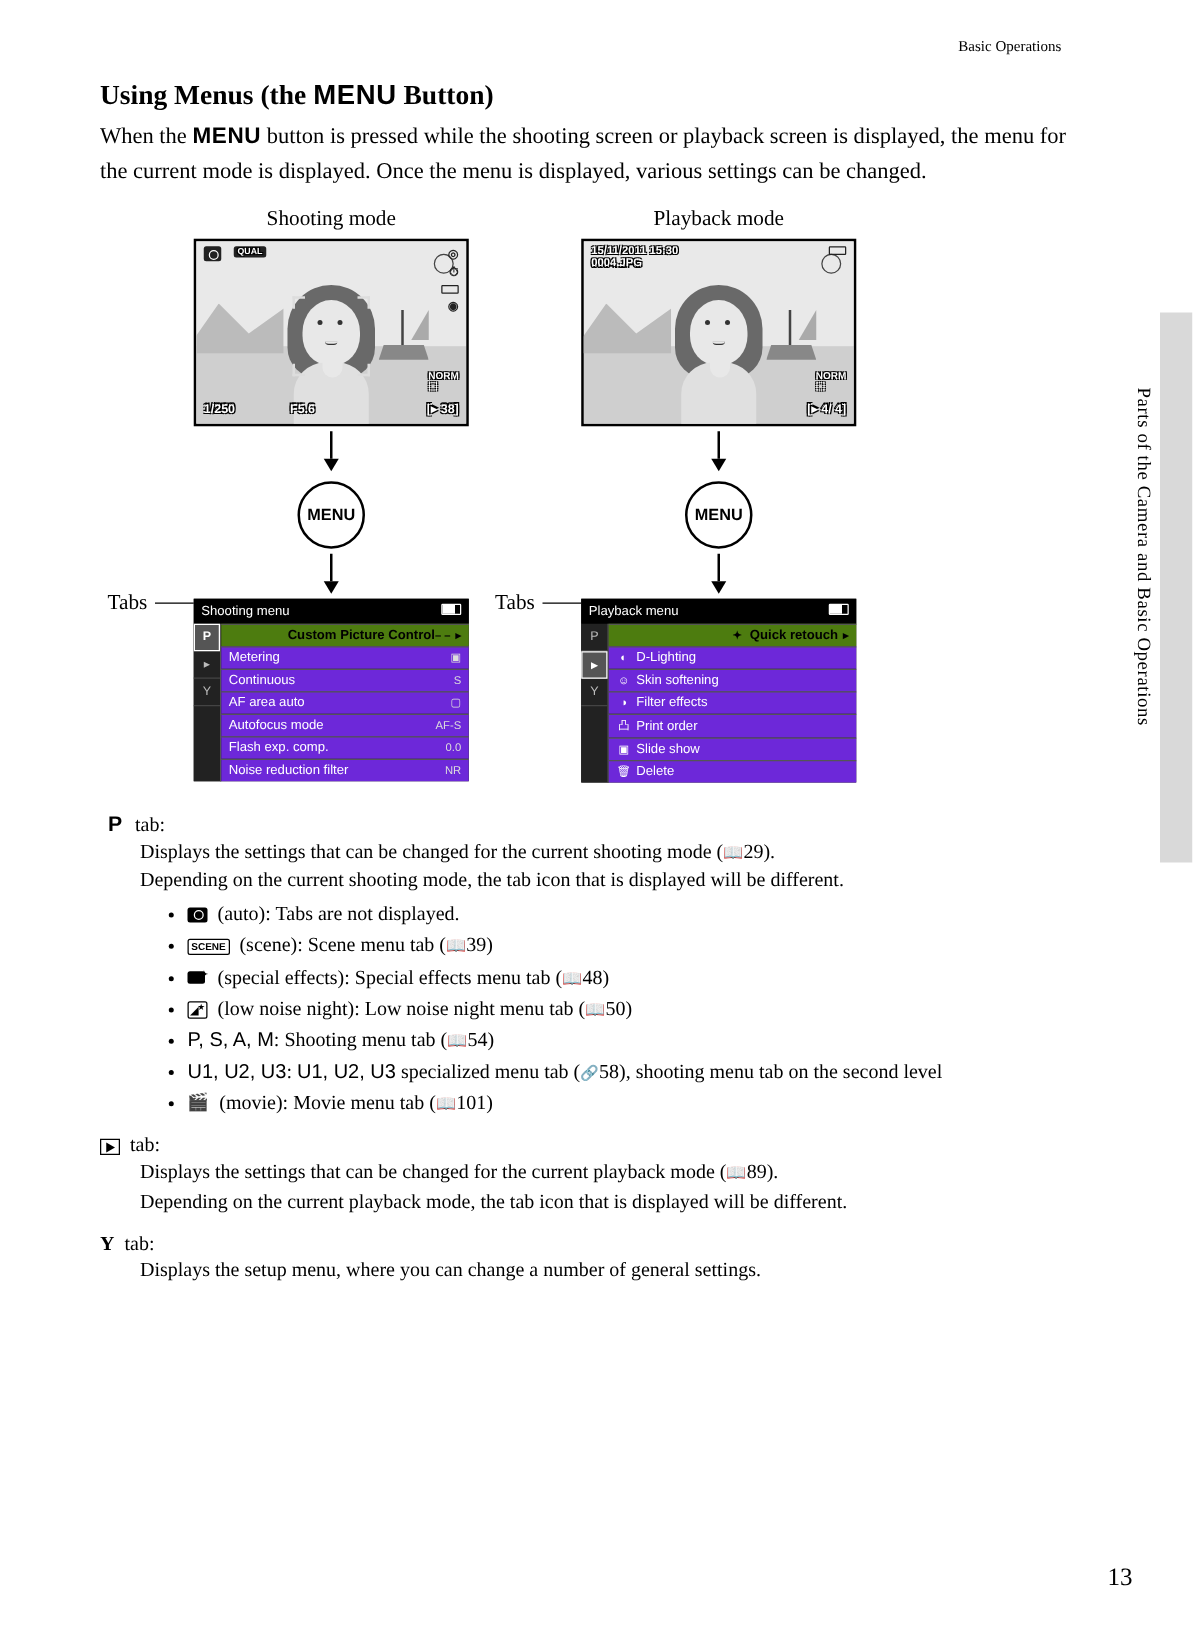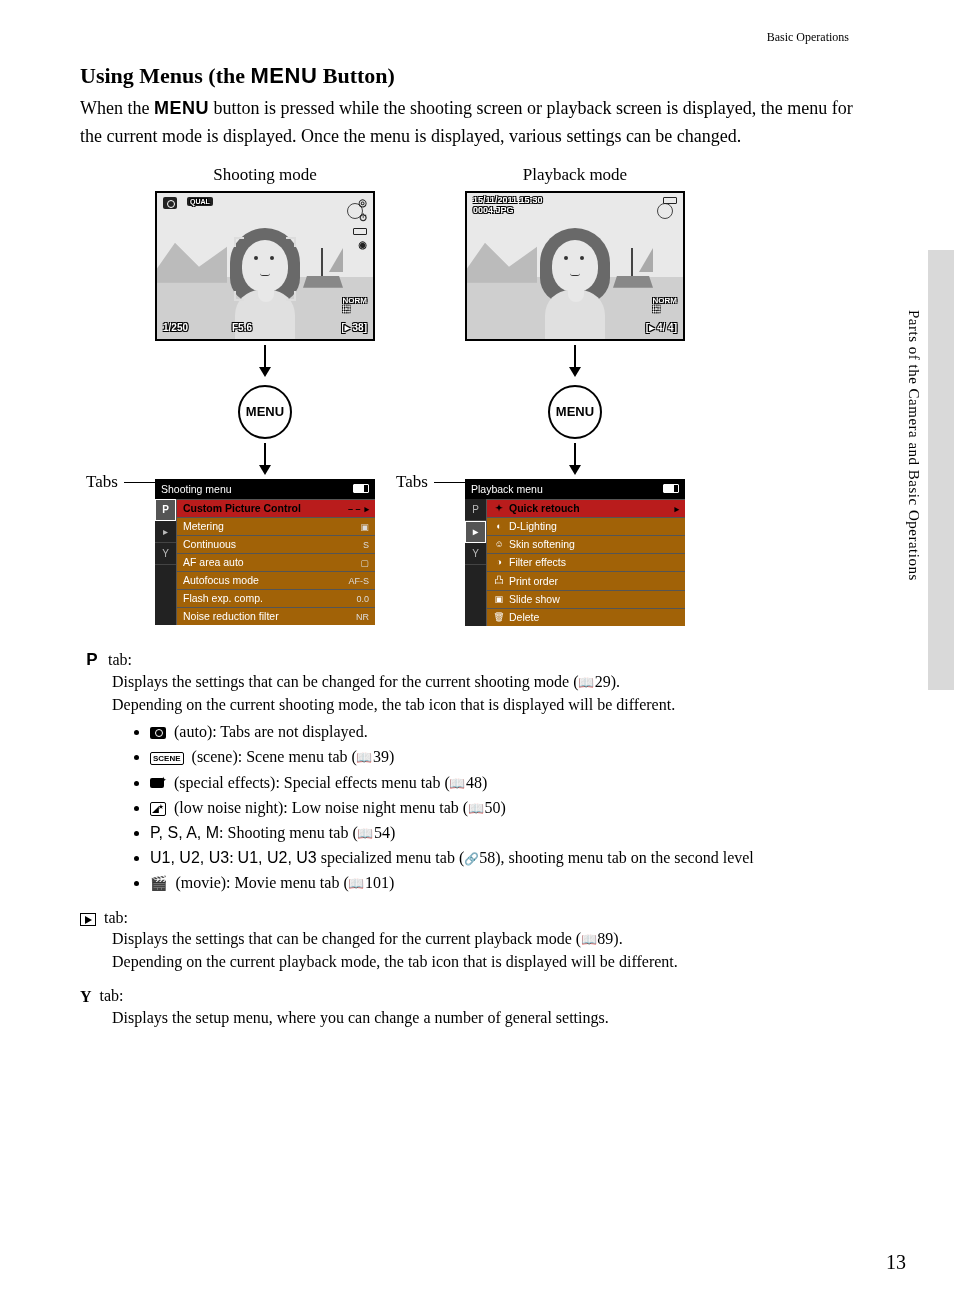--- a/index.html
+++ b/index.html
@@ -146,24 +146,24 @@
   .tab-cell {
     height:22px; display:flex; align-items:center; justify-content:center;
     font-size:10px; color:#bbb; border-bottom:1px solid #444;
   }
   .tab-cell.selected {
     background:#555; color:#fff; border:1px solid #fff; font-weight:bold;
   }
   .menu-items { flex:1; }
   .menu-row {
     display:flex; justify-content:space-between; align-items:center;
-    padding:2.5px 6px; border-top:1px solid #555; background:#a16207;
+    padding:2.5px 6px; border-top:1px solid #555; background:#6d28d9;
   }
   .menu-row.highlight {
-    background:#b91c1c; color:#000; font-weight:bold;
+    background:#4d7c0f; color:#000; font-weight:bold;justify-content:flex-end;
   }
   .menu-row .mval { font-size:9px; color:#ddd; }
   .menu-row.highlight .mval { color:#000; }
   .menu-row .micon { width:12px; display:inline-flex; justify-content:center; margin-right:4px; font-size:9px; }
   .caret { font-size:9px; margin-left:4px; }
 
   .tabs-label {
     position:absolute; font-size:17px;
   }
   .tabs-line {

